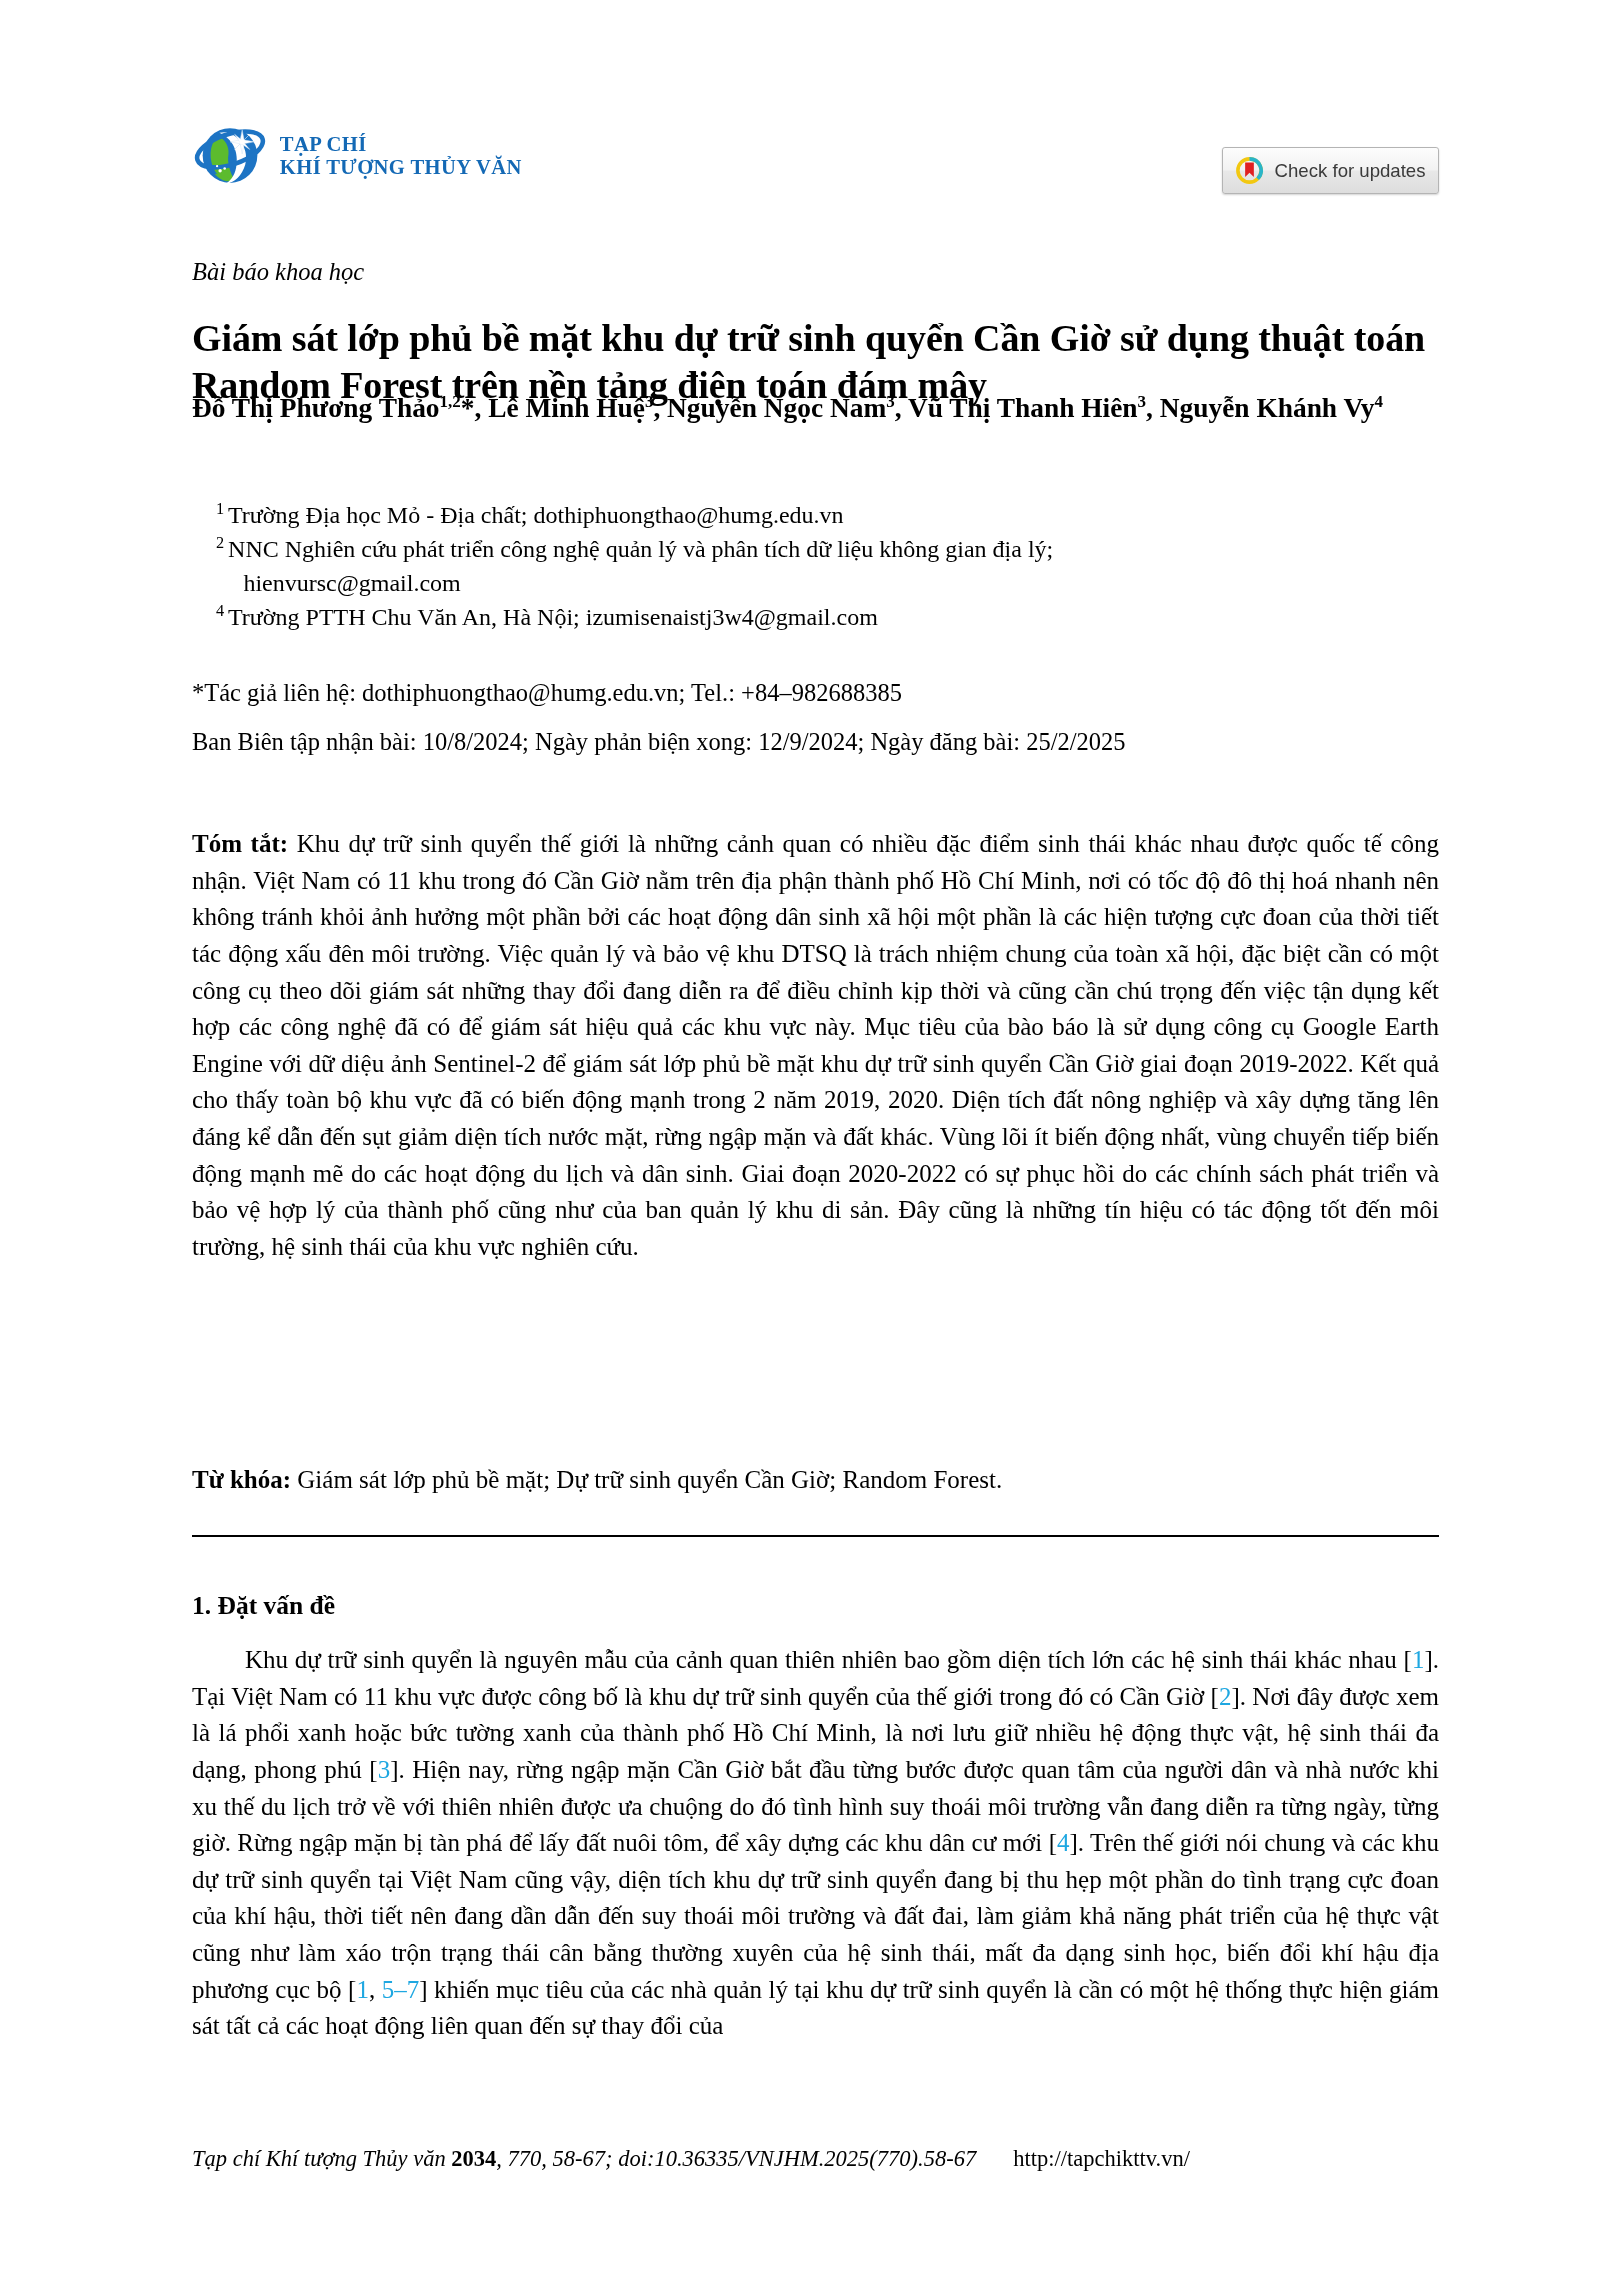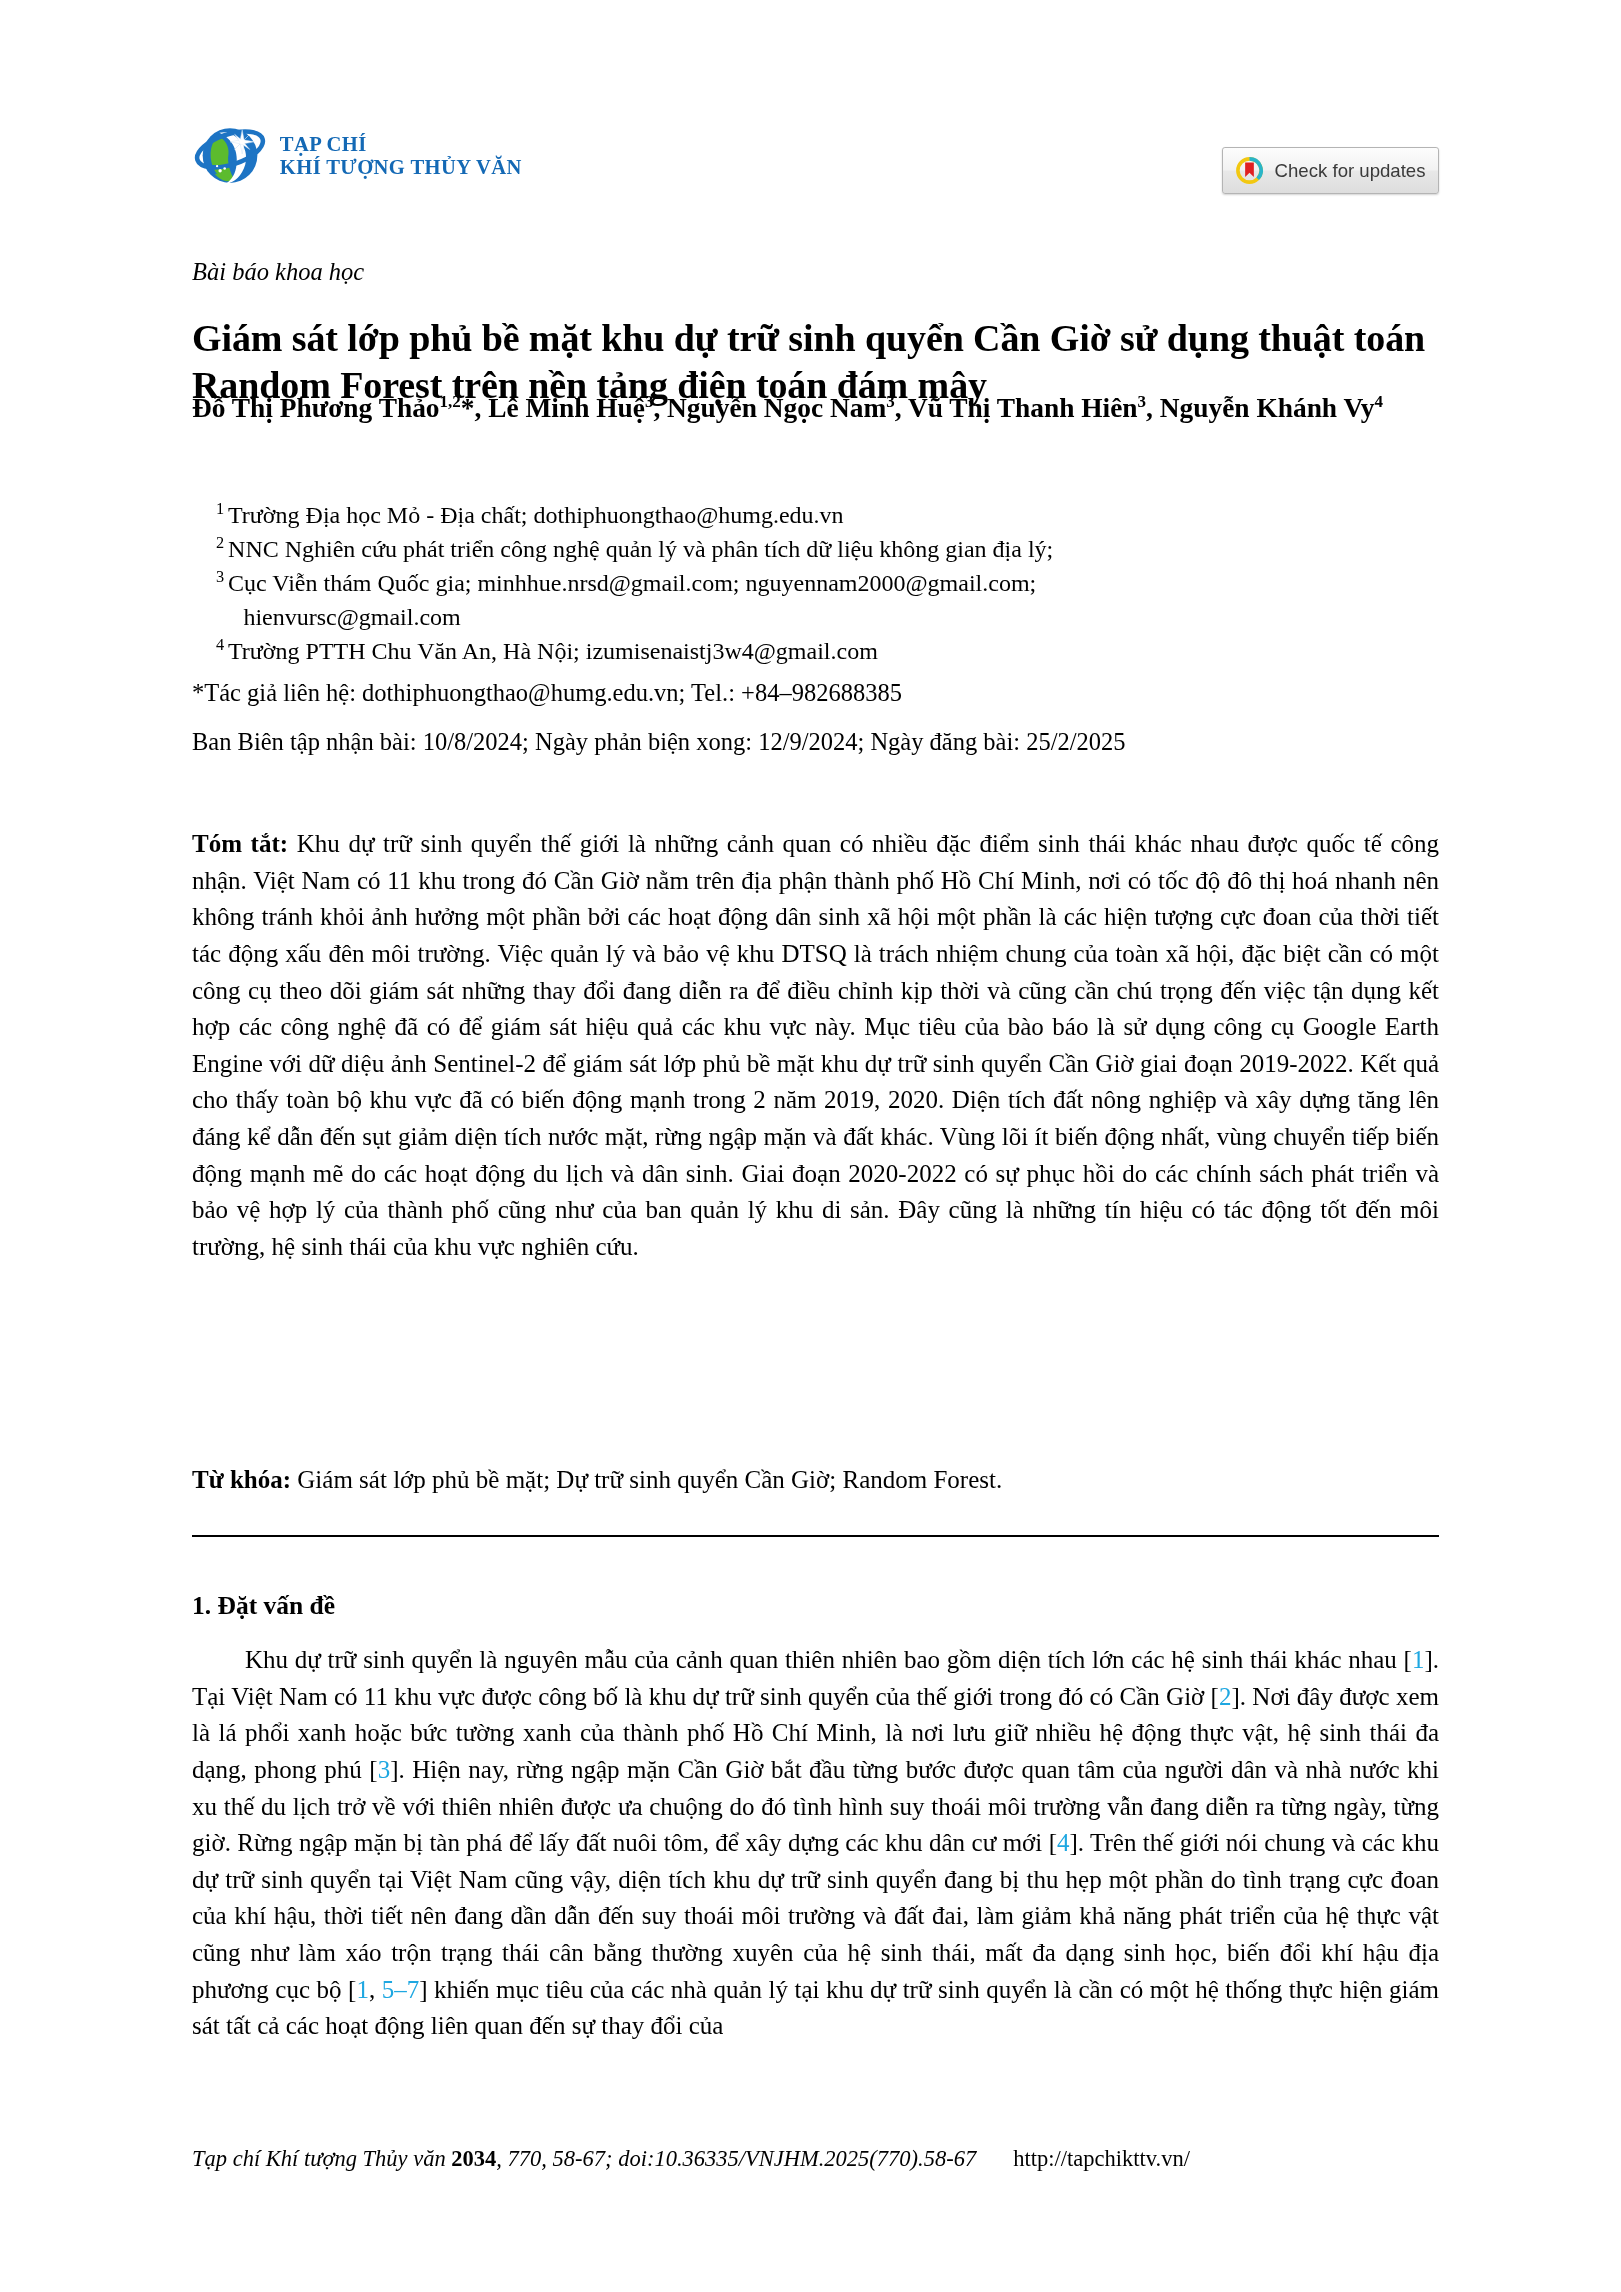--- a/index.html
+++ b/index.html
@@ -301,21 +301,20 @@
 
     <h1 class="title">Giám sát lớp phủ bề mặt khu dự trữ sinh quyển Cần Giờ sử dụng thuật toán Random Forest trên nền tảng điện toán đám mây</h1>
 
     <div class="authors">
       <span>Đỗ Thị Phương Thảo<sup>1,2</sup>*, </span><span>Lê Minh Huệ<sup>3</sup>, </span><span>Nguyễn Ngọc Nam<sup>3</sup>, </span><span>Vũ Thị Thanh Hiên<sup>3</sup>, </span><span>Nguyễn Khánh Vy<sup>4</sup></span>
     </div>
 
     <div class="affils">
       <span class="affil"><sup>1</sup><span>Trường Địa học Mỏ - Địa chất; dothiphuongthao@humg.edu.vn</span></span>
       <span class="affil"><sup>2</sup><span>NNC Nghiên cứu phát triển công nghệ quản lý và phân tích dữ liệu không gian địa lý;</span></span>
-      <span class="affil"><sup>3</sup><span>Cục Viễn thám Quốc gia; minhhue.nrsd@gmail.com; nguyennam2000@gmail.com;</span></span>
       <span class="affil-cont">hienvursc@gmail.com</span>
       <span class="affil"><sup>4</sup><span>Trường PTTH Chu Văn An, Hà Nội; izumisenaistj3w4@gmail.com</span></span>
     </div>
 
     <div class="corresp">*Tác giả liên hệ: dothiphuongthao@humg.edu.vn; Tel.: +84–982688385</div>
 
     <div class="received">Ban Biên tập nhận bài: 10/8/2024; Ngày phản biện xong: 12/9/2024; Ngày đăng bài: 25/2/2025</div>
 
     <div class="abstract"><b>Tóm tắt:</b><span> Khu dự trữ sinh quyển thế giới là những cảnh quan có nhiều đặc điểm sinh thái khác nhau được quốc tế công nhận. Việt Nam có 11 khu trong đó Cần Giờ nằm trên địa phận thành phố Hồ Chí Minh, nơi có tốc độ đô thị hoá nhanh nên không tránh khỏi ảnh hưởng một phần bởi các hoạt động dân sinh xã hội một phần là các hiện tượng cực đoan của thời tiết tác động xấu đên môi trường. Việc quản lý và bảo vệ khu DTSQ là trách nhiệm chung của toàn xã hội, đặc biệt cần có một công cụ theo dõi giám sát những thay đổi đang diễn ra để điều chỉnh kịp thời và cũng cần chú trọng đến việc tận dụng kết hợp các công nghệ đã có để giám sát hiệu quả các khu vực này. Mục tiêu của bào báo là sử dụng công cụ Google Earth Engine với dữ diệu ảnh Sentinel-2 để giám sát lớp phủ bề mặt khu dự trữ sinh quyển Cần Giờ giai đoạn 2019-2022. Kết quả cho thấy toàn bộ khu vực đã có biến động mạnh trong 2 năm  2019, 2020. Diện tích đất nông nghiệp và xây dựng tăng lên đáng kể dẫn đến sụt giảm diện tích nước mặt, rừng ngập mặn và đất khác. Vùng lõi ít biến động nhất, vùng chuyển tiếp biến động mạnh mẽ do các hoạt động du lịch và dân sinh. Giai đoạn 2020-2022 có sự phục hồi do các chính sách phát triển và bảo vệ hợp lý của thành phố cũng như của ban quản lý khu di sản. Đây cũng là những tín hiệu có tác động tốt đến môi trường, hệ sinh thái của khu vực nghiên cứu.</span></div>
 

